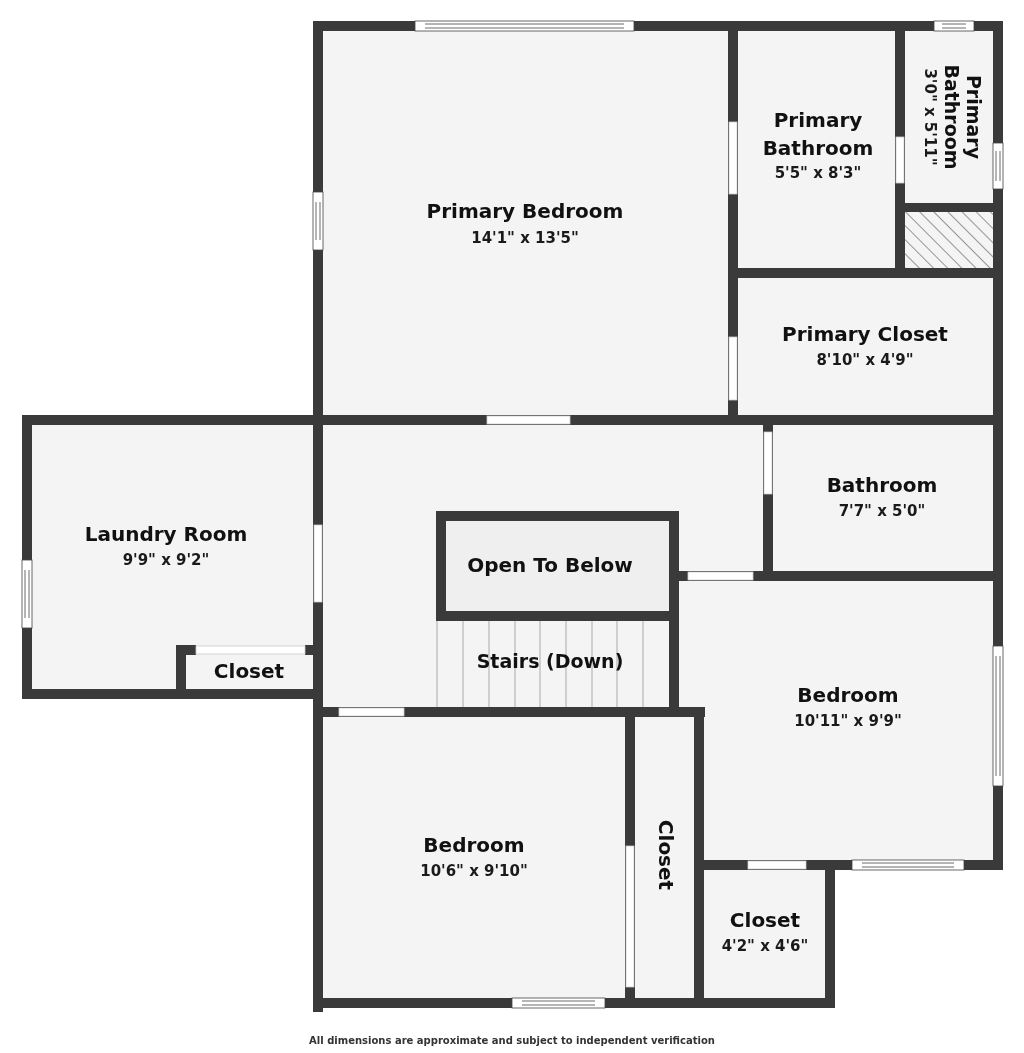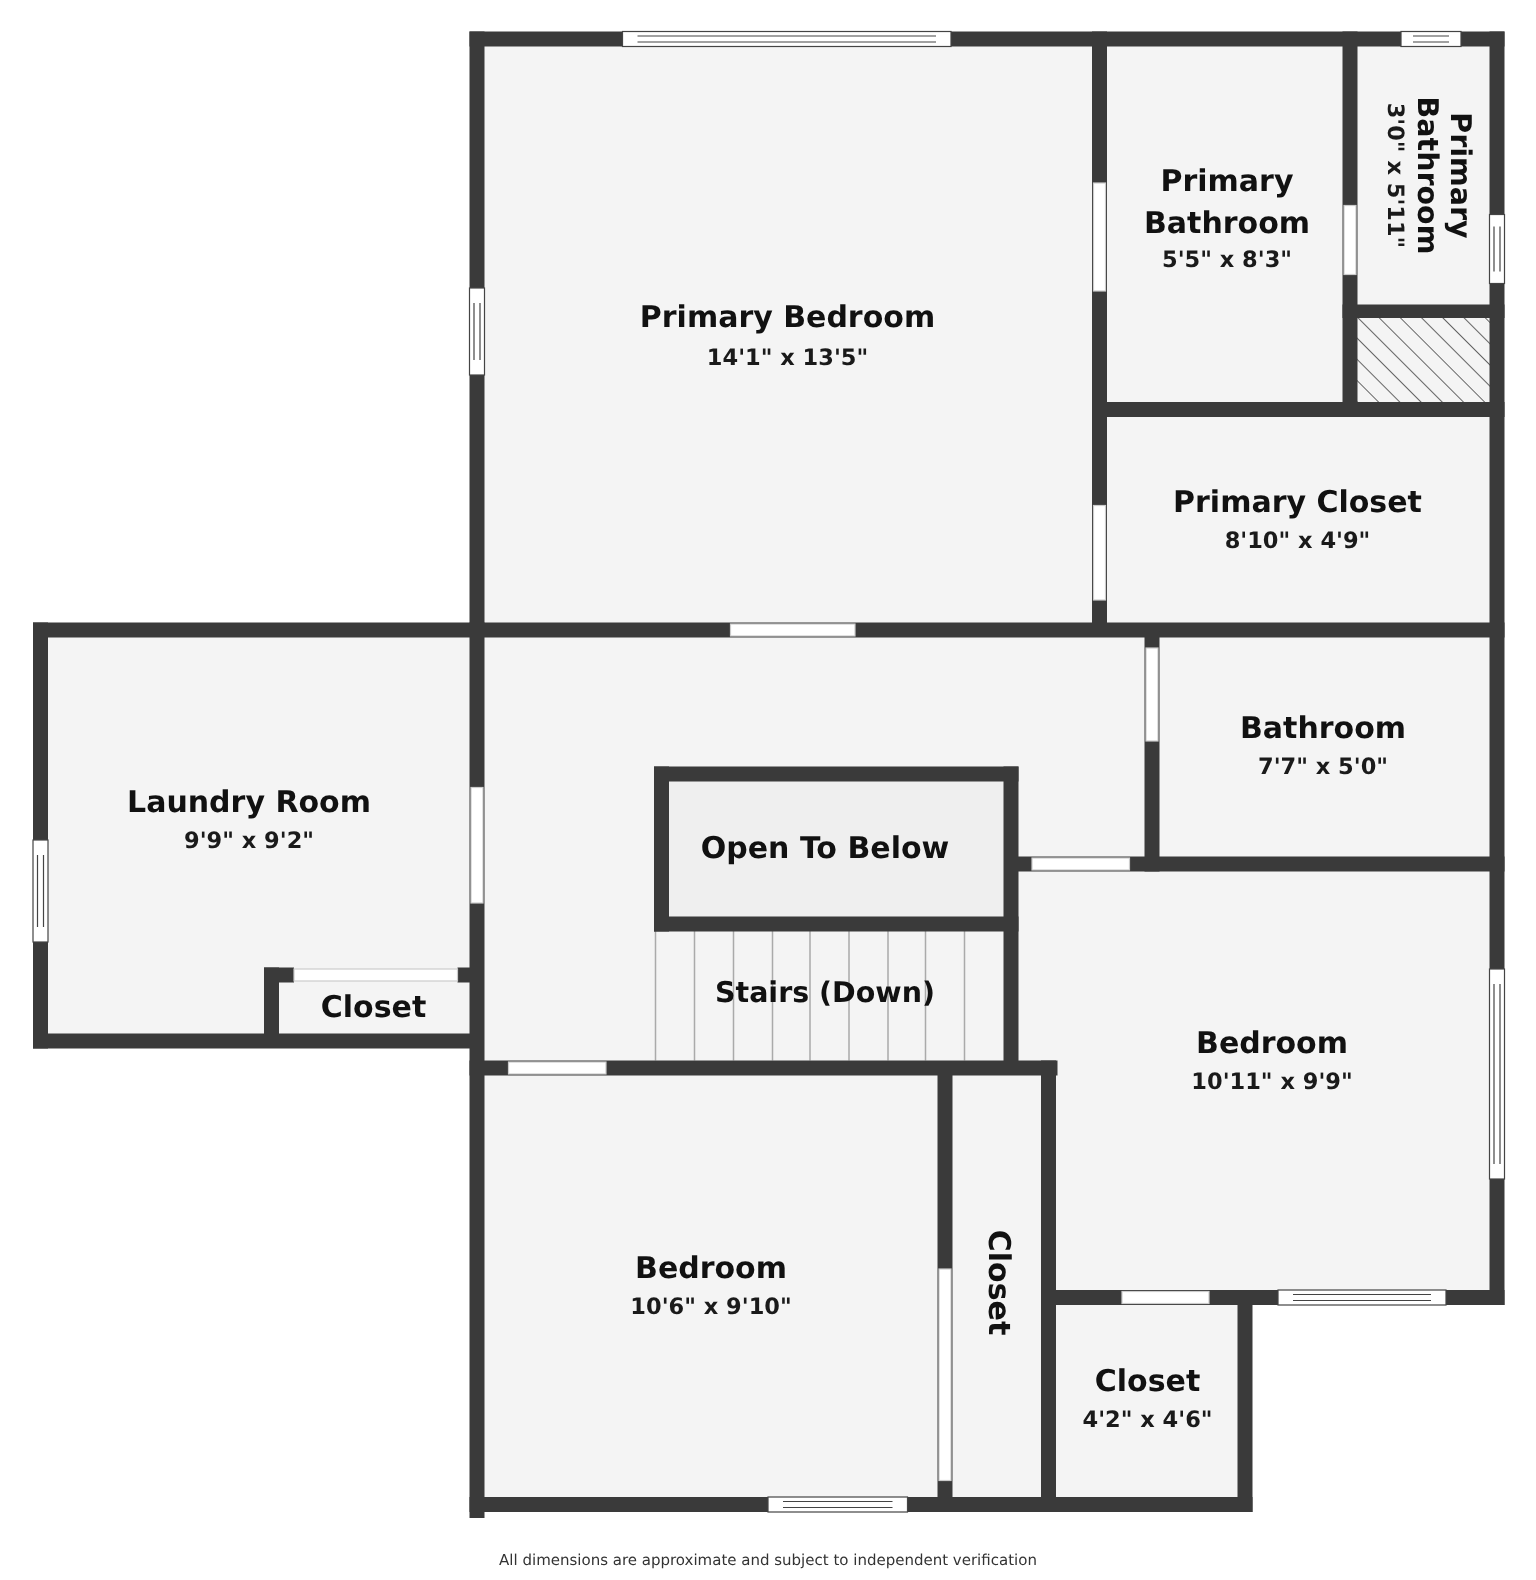--- a/index.html
+++ b/index.html
@@ -2,21 +2,21 @@
 <html><head>
 <meta charset="utf-8">
 <style>
   html, body { margin: 0; padding: 0; background: #ffffff; }
   body { width: 1024px; height: 1053px; position: relative; overflow: hidden;
          font-family: "DejaVu Sans", "Liberation Sans", sans-serif; }
   #plan { position: absolute; left: 0; top: 0; }
   .room-label { font-family: "DejaVu Sans", sans-serif; font-weight: bold; fill: #111111; }
   .dim-label { font-family: "DejaVu Sans", sans-serif; font-weight: bold; fill: #1a1a1a; }
   #footer { position: absolute; left: 0; width: 1024px; top: 1035px; text-align: center;
-            font-family: "DejaVu Sans", sans-serif; font-size: 10px; color: #333333; }
+            font-family: "DejaVu Sans", sans-serif; font-size: 10px; color: #333333; font-weight: bold; }
 </style>
 </head>
 <body>
 
 <svg id="plan" width="1024" height="1053" viewBox="0 0 1024 1053" xmlns="http://www.w3.org/2000/svg">
   <defs>
     <pattern id="hatch" patternUnits="userSpaceOnUse" width="10" height="10" patternTransform="rotate(-45)">
       <rect width="10" height="10" fill="#f4f4f4"></rect>
       <line x1="0" y1="0" x2="0" y2="10" stroke="#555" stroke-width="1.2"></line>
     </pattern>

